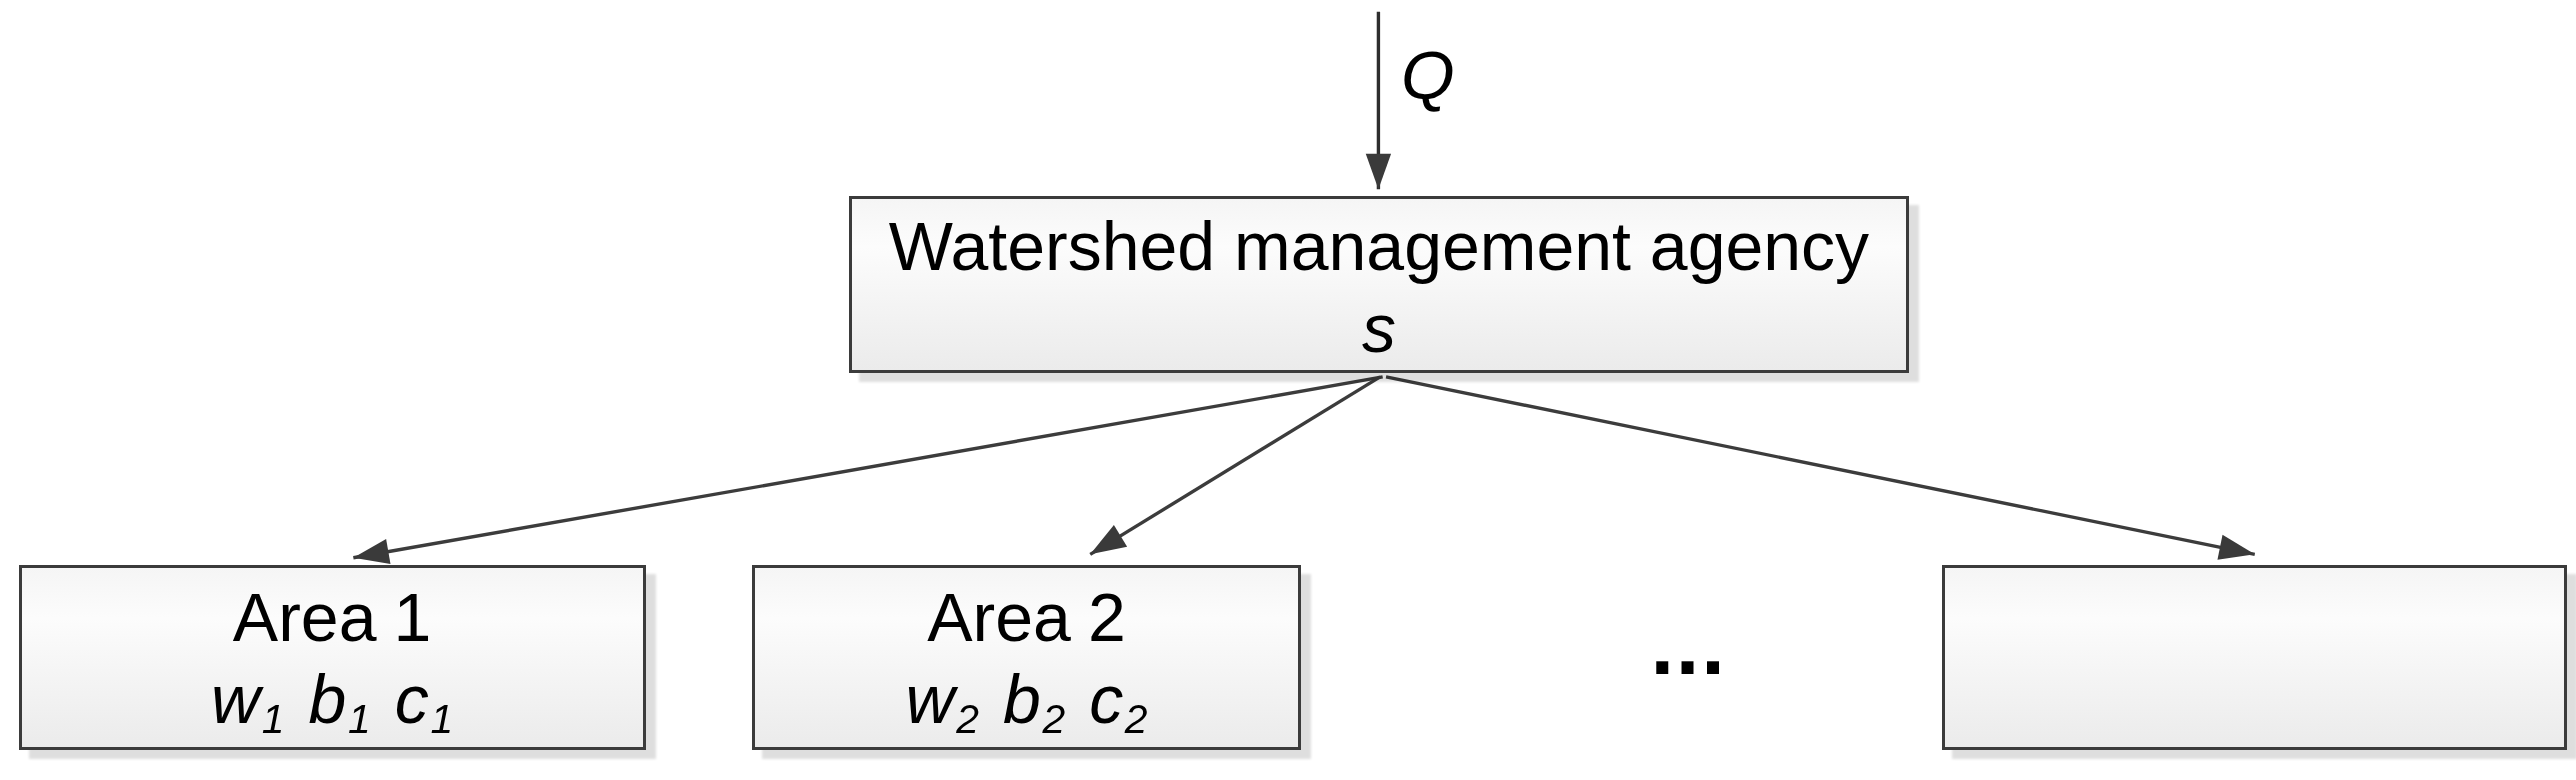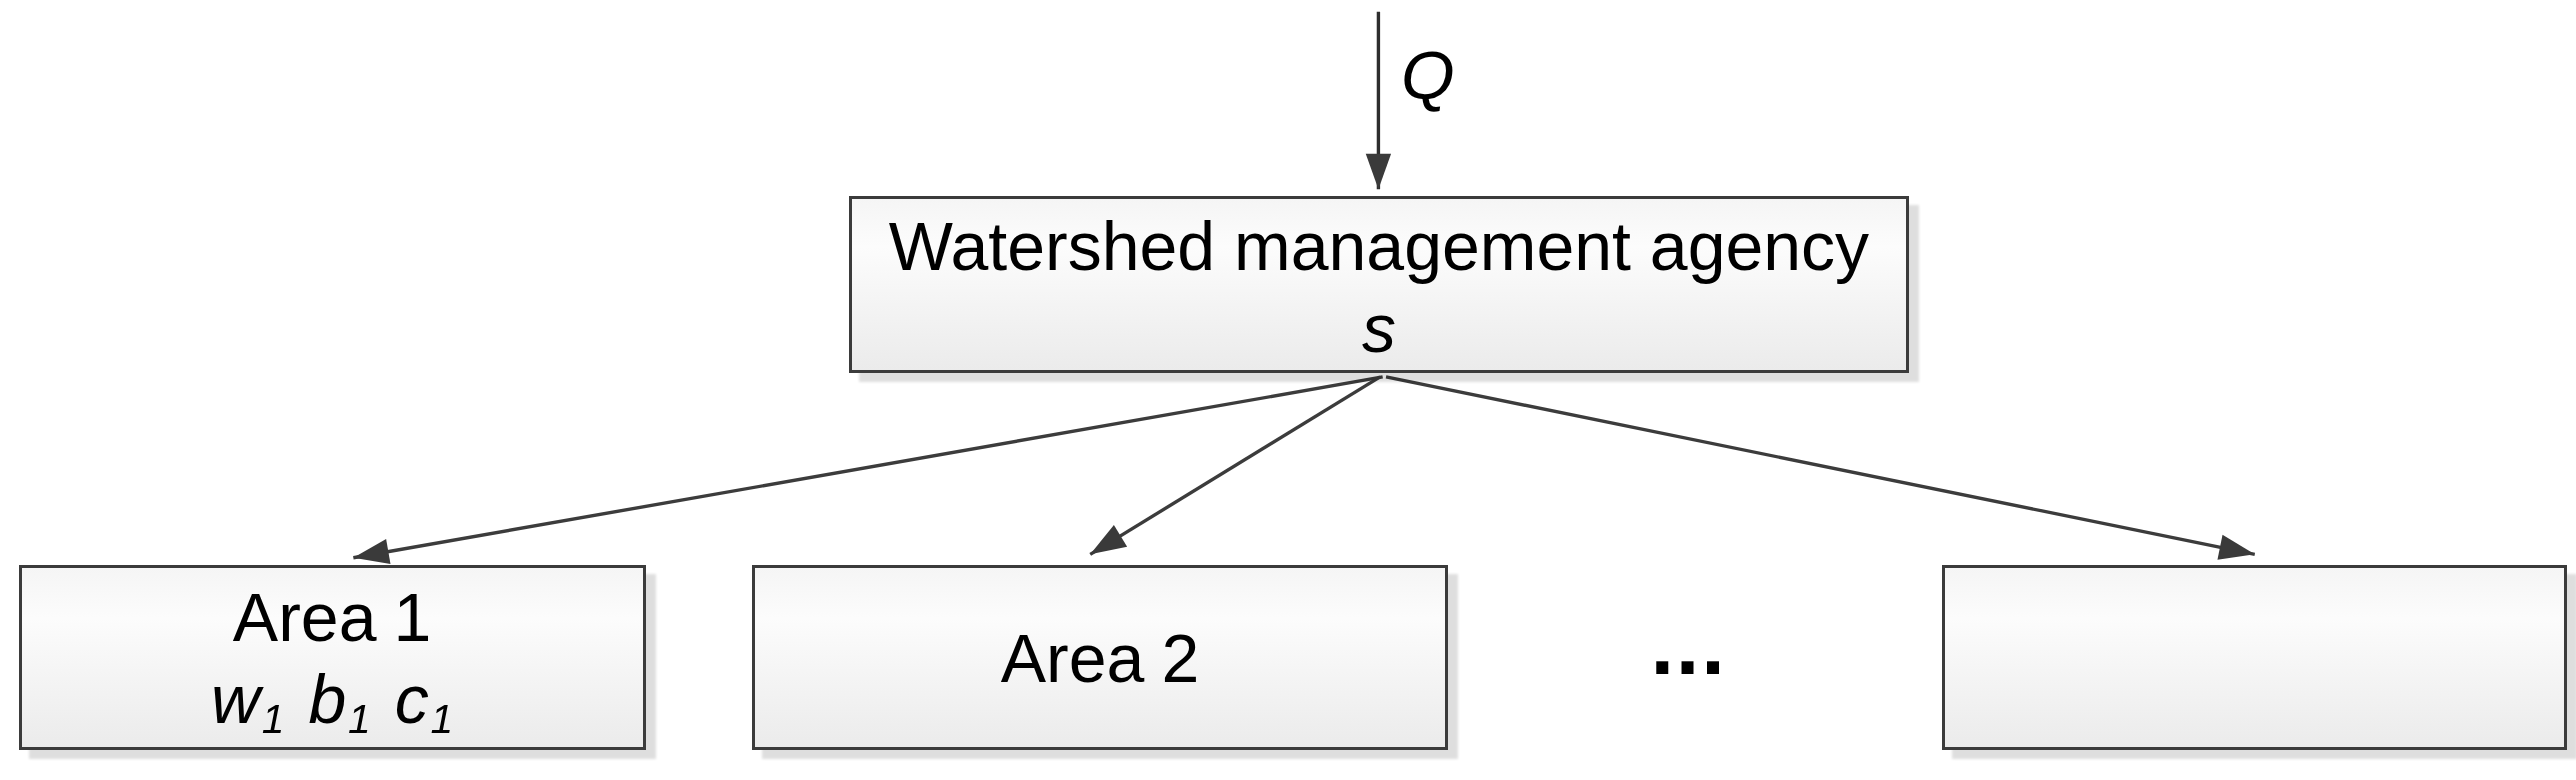--- a/index.html
+++ b/index.html
@@ -20,21 +20,21 @@
     background:linear-gradient(180deg,#f5f5f5 0%,#fcfcfc 28%,#ebebeb 100%);
     box-shadow:10px 8.5px 2.5px rgba(0,0,0,0.13);
     display:flex; flex-direction:column;
     align-items:center; justify-content:center;
     text-align:center;
     font-size:68px;
     line-height:82px;
   }
   .root-box  { left:849px; top:196px; width:1060px; height:177px; padding-top:5px; }
   .area-1    { left:18.6px;   top:565px; width:627px;  height:185px; }
-  .area-2    { left:752px;  top:565px; width:696px;  height:185px; }
+  .area-2    { left:752px;  top:565px; width:549px;  height:185px; }
   .area-n    { left:1942px; top:565px; width:625px;  height:185px; }
 
   .it { font-style:italic; }
   .title-line { white-space:nowrap; }
   .idx { margin-left:17px; }
   .vars-line { font-style:italic; white-space:nowrap; }
   .var + .var { margin-left:24px; }
   .sub {
     font-size:0.6em;
     line-height:0;
@@ -91,20 +91,23 @@
     </div>
     <div class="vars-line">
       <span class="var"><span>w</span><span class="sub">1</span></span><span class="var"><span>b</span><span class="sub">1</span></span><span class="var"><span>c</span><span class="sub">1</span></span>
     </div>
   </div>
 
   <div class="box area-2">
     <div class="title-line">
       <span>Area</span><span class="idx">2</span>
     </div>
+    <div class="vars-line">
+      <span class="var"><span>w</span><span class="sub">2</span></span><span class="var"><span>b</span><span class="sub">2</span></span><span class="var"><span>c</span><span class="sub">2</span></span>
+    </div>
   </div>
 
   <div class="dots">...</div>
 
   <div class="box area-n">
   </div>
 
 </div>
 
 

